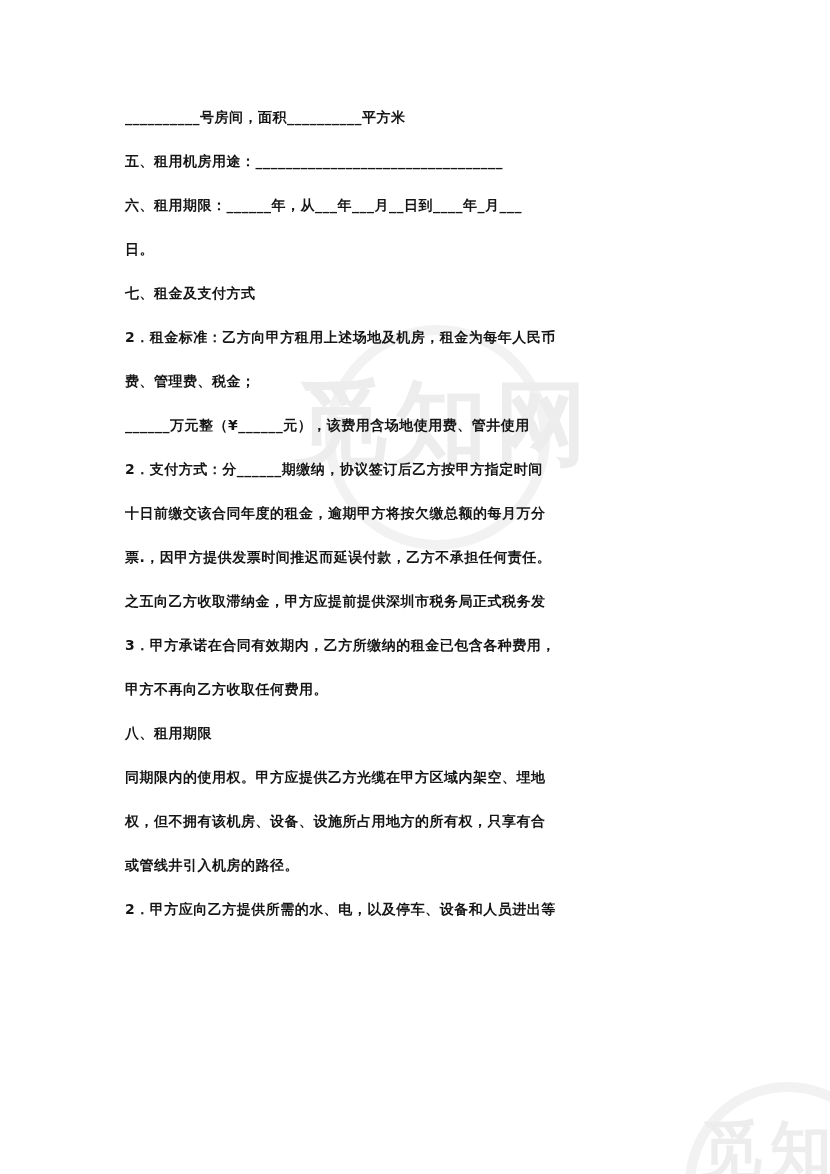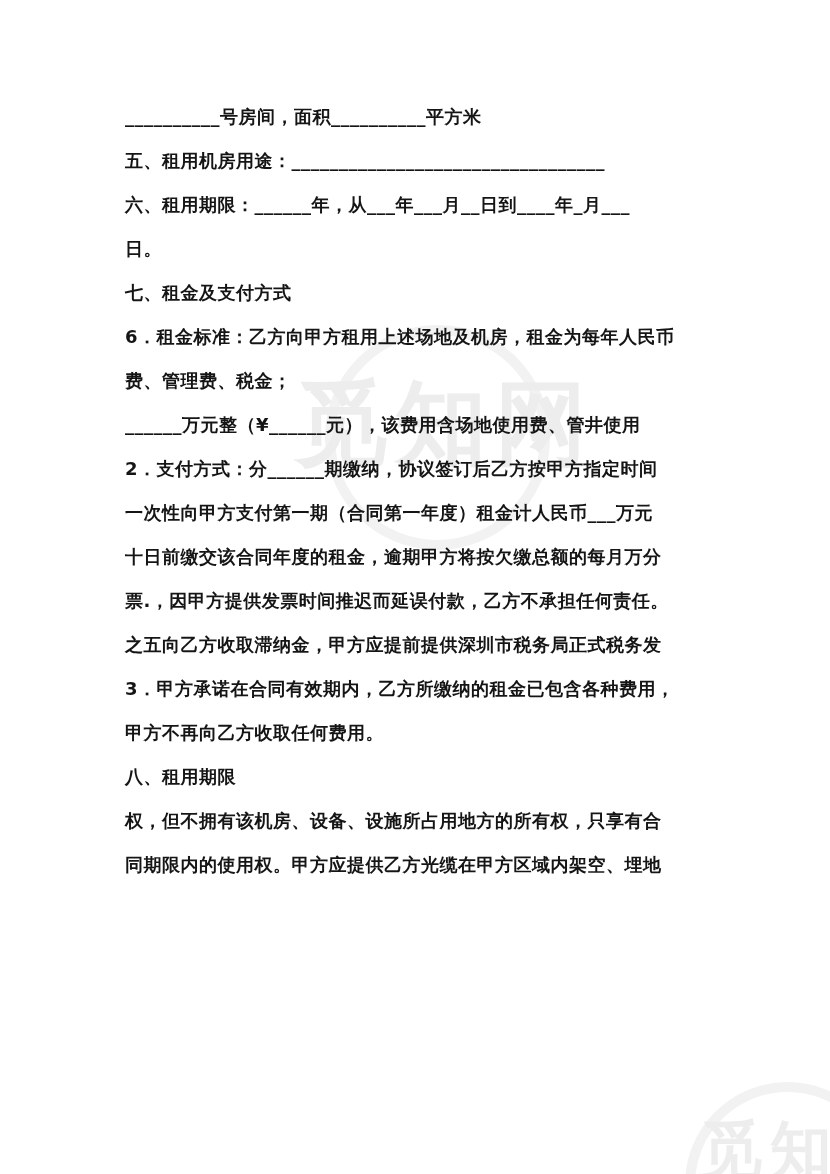--- a/index.html
+++ b/index.html
@@ -13,21 +13,21 @@
       height: 1174px;
       background: #ffffff;
       overflow: hidden;
       font-family: "DejaVu Sans", sans-serif;
     }
     .content {
       position: absolute;
       left: 125px;
       top: 95px;
       width: 590px;
-      font-size: 18px;
+      font-size: 14px;
       font-weight: 600;
       color: #151515;
       letter-spacing: 0.5px;
       z-index: 2;
     }
     .line {
       height: 44px;
       line-height: 44px;
       white-space: nowrap;
     }
@@ -84,28 +84,29 @@
     <div class="wm-ring wm-ring-bottom"></div>
     <div class="wm-text wm-text-bottom">觅知网</div>
   </div>
 
   <div class="content">
     <div class="line">__________号房间，面积__________平方米</div>
     <div class="line">五、租用机房用途：_________________________________</div>
     <div class="line">六、租用期限：______年，从___年___月__日到____年_月___</div>
     <div class="line">日。</div>
     <div class="line">七、租金及支付方式</div>
-    <div class="line">6．租金标准：乙方向甲方租用上述场地及机房，租金为每年人民币</div>
+    <div class="line">2．租金标准：乙方向甲方租用上述场地及机房，租金为每年人民币</div>
     <div class="line">费、管理费、税金；</div>
     <div class="line">______万元整（¥______元），该费用含场地使用费、管井使用</div>
     <div class="line">2．支付方式：分______期缴纳，协议签订后乙方按甲方指定时间</div>
-    <div class="line">一次性向甲方支付第一期（合同第一年度）租金计人民币___万元</div>
     <div class="line">十日前缴交该合同年度的租金，逾期甲方将按欠缴总额的每月万分</div>
     <div class="line">票.，因甲方提供发票时间推迟而延误付款，乙方不承担任何责任。</div>
     <div class="line">之五向乙方收取滞纳金，甲方应提前提供深圳市税务局正式税务发</div>
     <div class="line">3．甲方承诺在合同有效期内，乙方所缴纳的租金已包含各种费用，</div>
     <div class="line">甲方不再向乙方收取任何费用。</div>
     <div class="line">八、租用期限</div>
+    <div class="line">同期限内的使用权。甲方应提供乙方光缆在甲方区域内架空、埋地</div>
     <div class="line">权，但不拥有该机房、设备、设施所占用地方的所有权，只享有合</div>
-    <div class="line">同期限内的使用权。甲方应提供乙方光缆在甲方区域内架空、埋地</div>
+    <div class="line">或管线井引入机房的路径。</div>
+    <div class="line">2．甲方应向乙方提供所需的水、电，以及停车、设备和人员进出等</div>
   </div>
 
 </div>
 
 </body></html>

